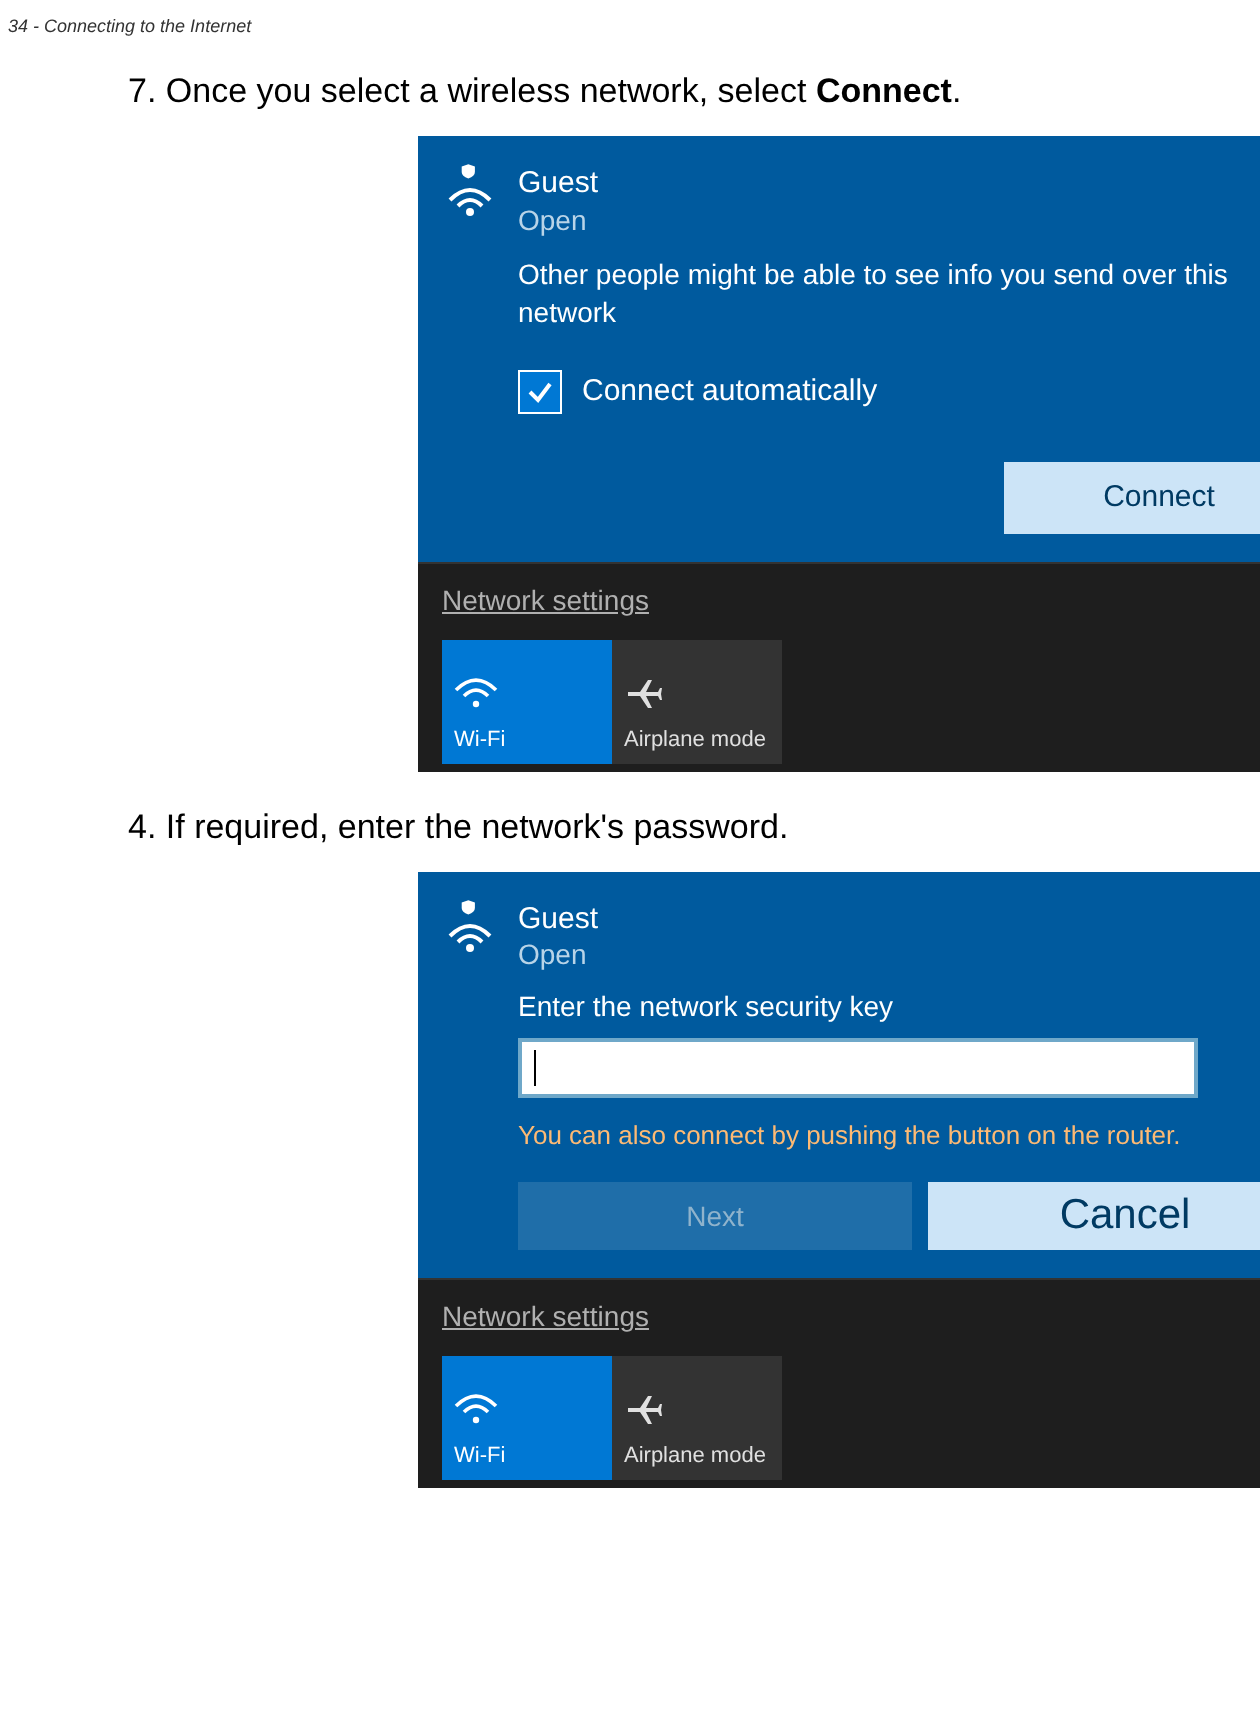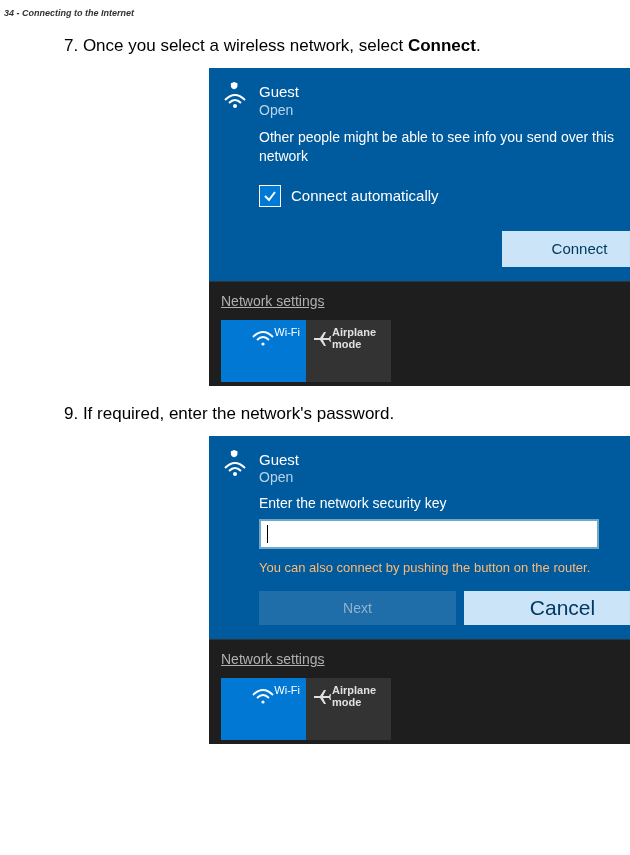--- a/index.html
+++ b/index.html
@@ -12,21 +12,20 @@
       height: 855px;
       background: white;
       font-family: Arial, Helvetica, sans-serif;
       padding: 8px 20px 20px 4px;
     }
     .page-header {
       font-size: 9px;
       font-style: italic;
       color: #333;
       margin-bottom: 18px;
-      font-weight: bold;
     }
     .instruction {
       font-size: 17px;
       color: #000;
       margin-left: 60px;
       margin-bottom: 12px;
     }
     .instruction .bold {
       font-weight: bold;
     }
@@ -172,33 +171,32 @@
     }
     .tiles {
       display: flex;
       background: #1e1e1e;
       padding: 10px 0 0 0;
     }
     .tile {
       width: 85px;
       height: 62px;
       display: flex;
-      flex-direction: row;
+      flex-direction: column;
       justify-content: flex-end;
       padding: 6px;
       cursor: pointer;
     }
     .tile-active {
       background: #0078d4;
       color: white;
     }
     .tile-inactive {
       background: #333;
       color: #e0e0e0;
-      font-weight: bold;
     }
     .tile-icon {
       height: 24px;
       margin-bottom: 6px;
       display: flex;
       align-items: center;
     }
     .tile-label {
       font-size: 11px;
     }
@@ -261,21 +259,21 @@
           <svg width="20" height="18" viewBox="0 0 20 18">
             <path fill="#e0e0e0" d="M2 9 L8 9 L12 3 L14 3 L11 9 L17 9 L18 7 L19 7 L18.5 10 L19 13 L18 13 L17 11 L11 11 L14 17 L12 17 L8 11 L2 11 Z"></path>
           </svg>
         </div>
         <div class="tile-label">Airplane mode</div>
       </div>
     </div>
   </div>
 </div>
 
-<div class="instruction">9. If required, enter the network's password.</div>
+<div class="instruction">4. If required, enter the network's password.</div>
 
 <div class="flyout">
   <div class="network-panel">
     <div class="network-header">
       <div class="wifi-shield-icon">
         <svg viewBox="0 0 24 28" width="24" height="28">
           <path class="wifi-arcs" stroke-width="2" d="M2 18 Q12 8 22 18"></path>
           <path class="wifi-arcs" stroke-width="2" d="M6 21 Q12 15 18 21"></path>
           <circle cx="12" cy="24" r="2" fill="white"></circle>
           <path d="M13 2 L19 4 L19 9 Q19 13 13 15 Q7 13 7 9 L7 4 Z" fill="white" transform="translate(4,-1) scale(0.55)"></path>

